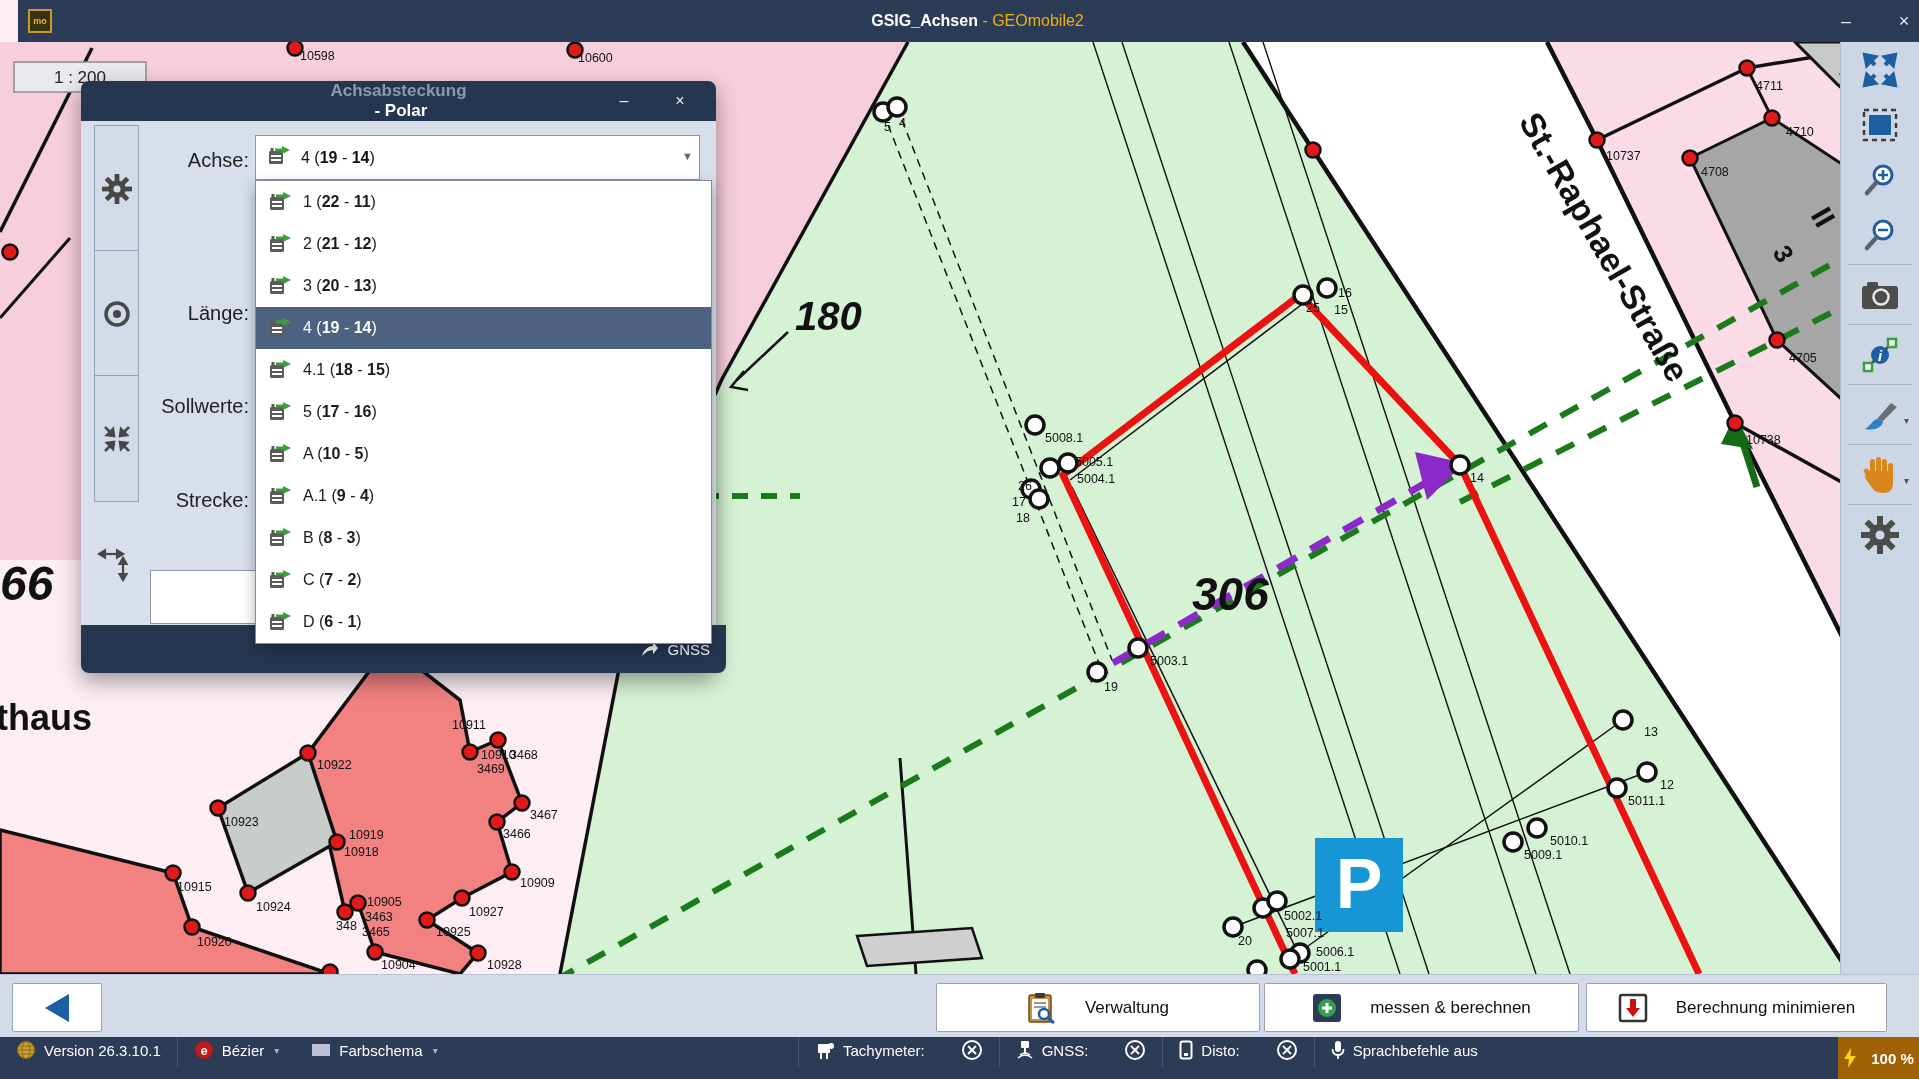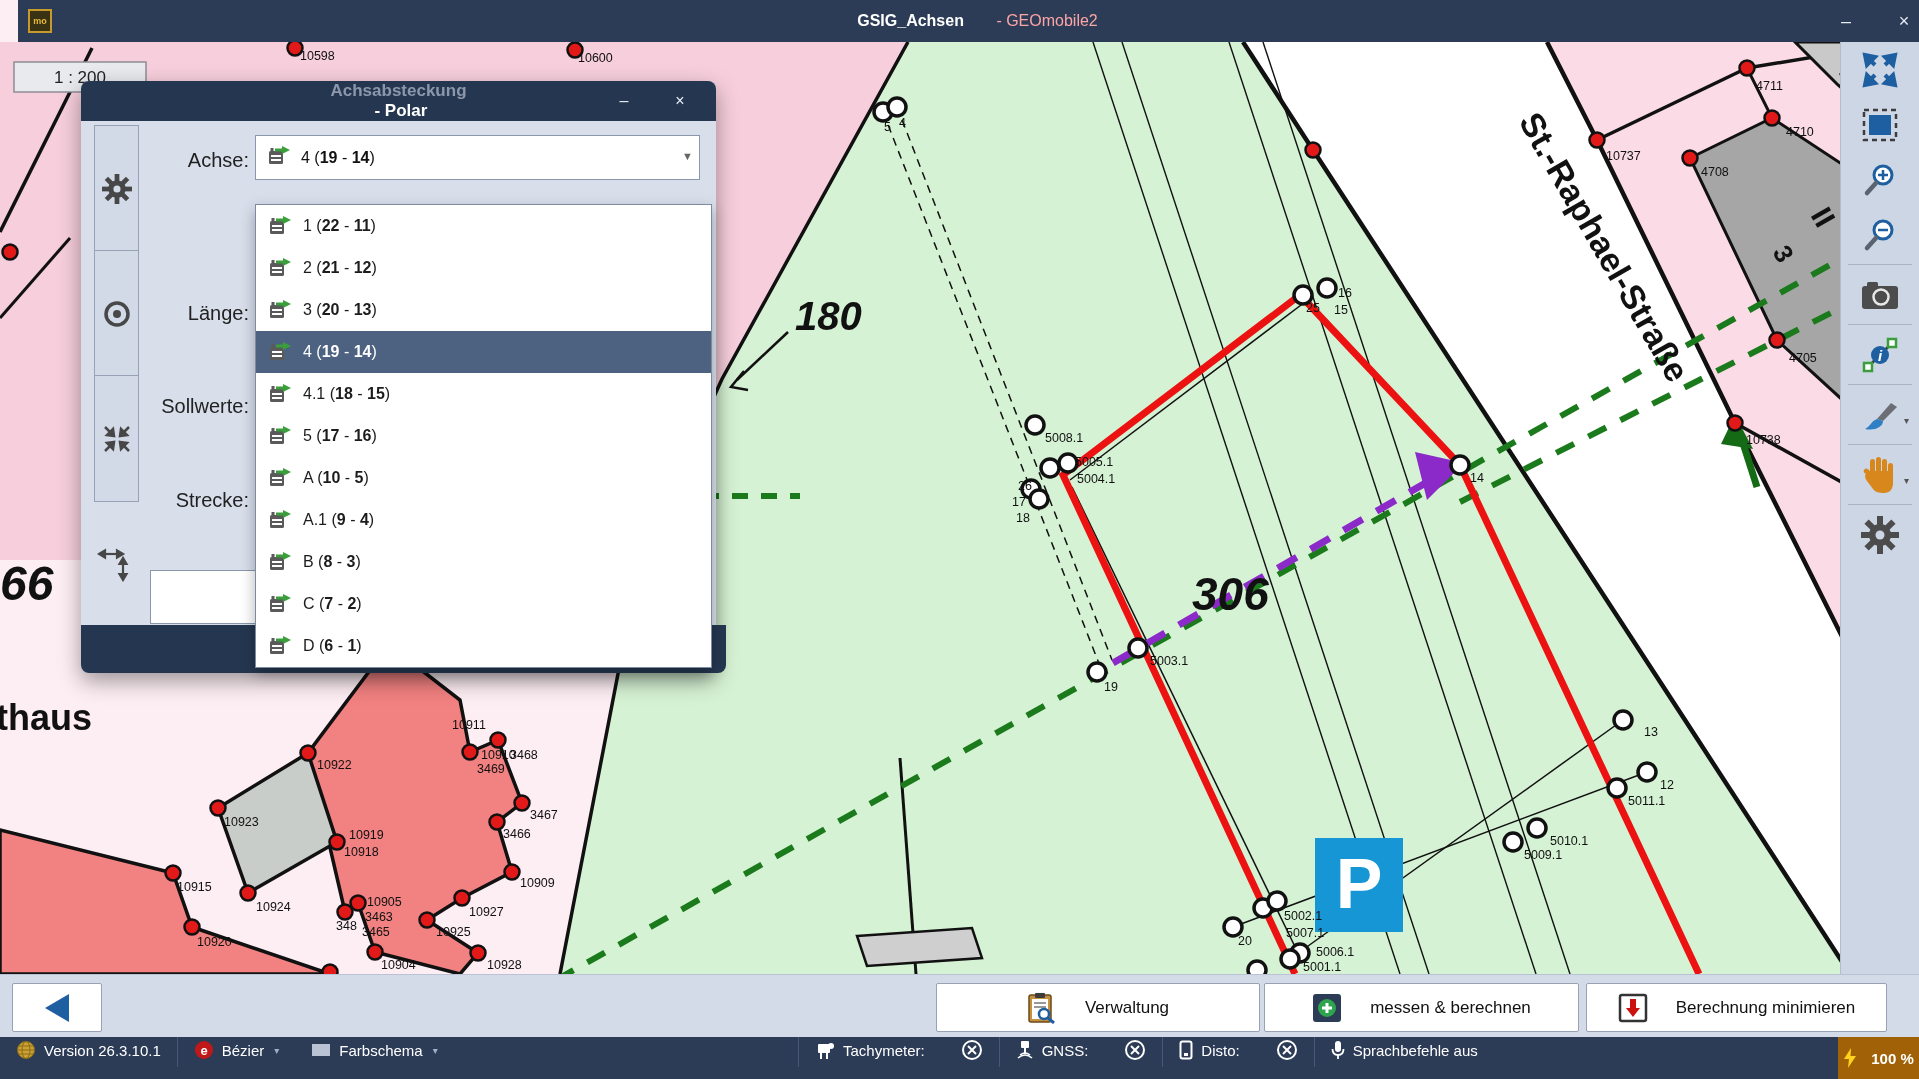--- a/index.html
+++ b/index.html
@@ -5,21 +5,21 @@
   html,body{margin:0;padding:0;background:#1c2636;}
   #stage{position:relative;width:1919px;height:1079px;overflow:hidden;
          font-family:"Liberation Sans",sans-serif;background:#fdeef4;}
   
   #titlebar{position:absolute;left:18px;top:0;width:1919px;height:42px;background:#2c3b56;
             display:flex;align-items:center;color:#fff;z-index:30;}
   #app-badge{width:20px;height:20px;margin-left:10px;border:2px solid #c79a2e;background:#3a3313;
              color:#e9b93c;font-size:9px;font-weight:bold;display:flex;align-items:center;justify-content:center;}
   #title-center{position:absolute;left:0;right:0;text-align:center;font-size:16px;}
   #title-center .proj{font-weight:bold;color:#fff;}
-  #title-center .app{color:#fca5a5;padding-left:28px;}
+  #title-center .app{color:#eab308;}
   .win-btn{position:absolute;top:0;width:46px;height:42px;display:flex;align-items:center;justify-content:center;
            color:#e8ecf3;font-size:18px;cursor:default;}
   #win-min{right:68px;} #win-close{right:10px;}
   
   #map{position:absolute;left:0;top:42px;width:1841px;height:932px;z-index:1;}
   
   #rtoolbar{position:absolute;right:0;top:42px;width:78px;height:932px;background:#cdd6e4;
             border-left:1px solid #b3bdcd;z-index:20;display:flex;flex-direction:column;align-items:center;}
   .tool{width:78px;height:55px;display:flex;align-items:center;justify-content:center;position:relative;}
   .tool .caret{position:absolute;right:10px;bottom:16px;font-size:10px;color:#555;}
@@ -57,21 +57,21 @@
   #combo{position:absolute;left:174px;top:54px;width:445px;height:45px;background:#fff;border:1px solid #8a96aa;
          display:flex;align-items:center;gap:10px;padding-left:12px;box-sizing:border-box;font-size:16px;color:#111;}
   #combo .arrow{position:absolute;right:6px;top:14px;font-size:11px;color:#666;}
   #confirm-btn{position:absolute;left:69px;top:489px;width:172px;height:54px;background:#fff;border:1px solid #8a96aa;
                display:flex;align-items:center;justify-content:flex-end;padding-right:14px;box-sizing:border-box;}
   #dlg-footer{position:absolute;left:0;bottom:0;width:645px;height:48px;background:#253750;border-radius:0 0 8px 8px;
               display:flex;align-items:center;justify-content:flex-end;gap:8px;padding-right:16px;box-sizing:border-box;
               color:#fff;font-size:15px;}
   
   #dropdown{position:absolute;left:174px;top:99px;width:455px;height:462px;background:#fff;
-            border:1px solid #7d8ba0;box-shadow:0 6px 14px rgba(0,0,0,.3);z-index:50;margin-top:24px;}
+            border:1px solid #7d8ba0;box-shadow:0 6px 14px rgba(0,0,0,.3);z-index:50;}
   .dd-item{height:42px;display:flex;align-items:center;gap:11px;padding-left:13px;font-size:16px;color:#1c1c1c;}
   .dd-item b{font-weight:bold;}
   .dd-item.sel{background:#4d6280;color:#fff;}
   svg text{font-family:"Liberation Sans",sans-serif;}
 </style>
 </head>
 <body>
 
 <div id="stage">
 

